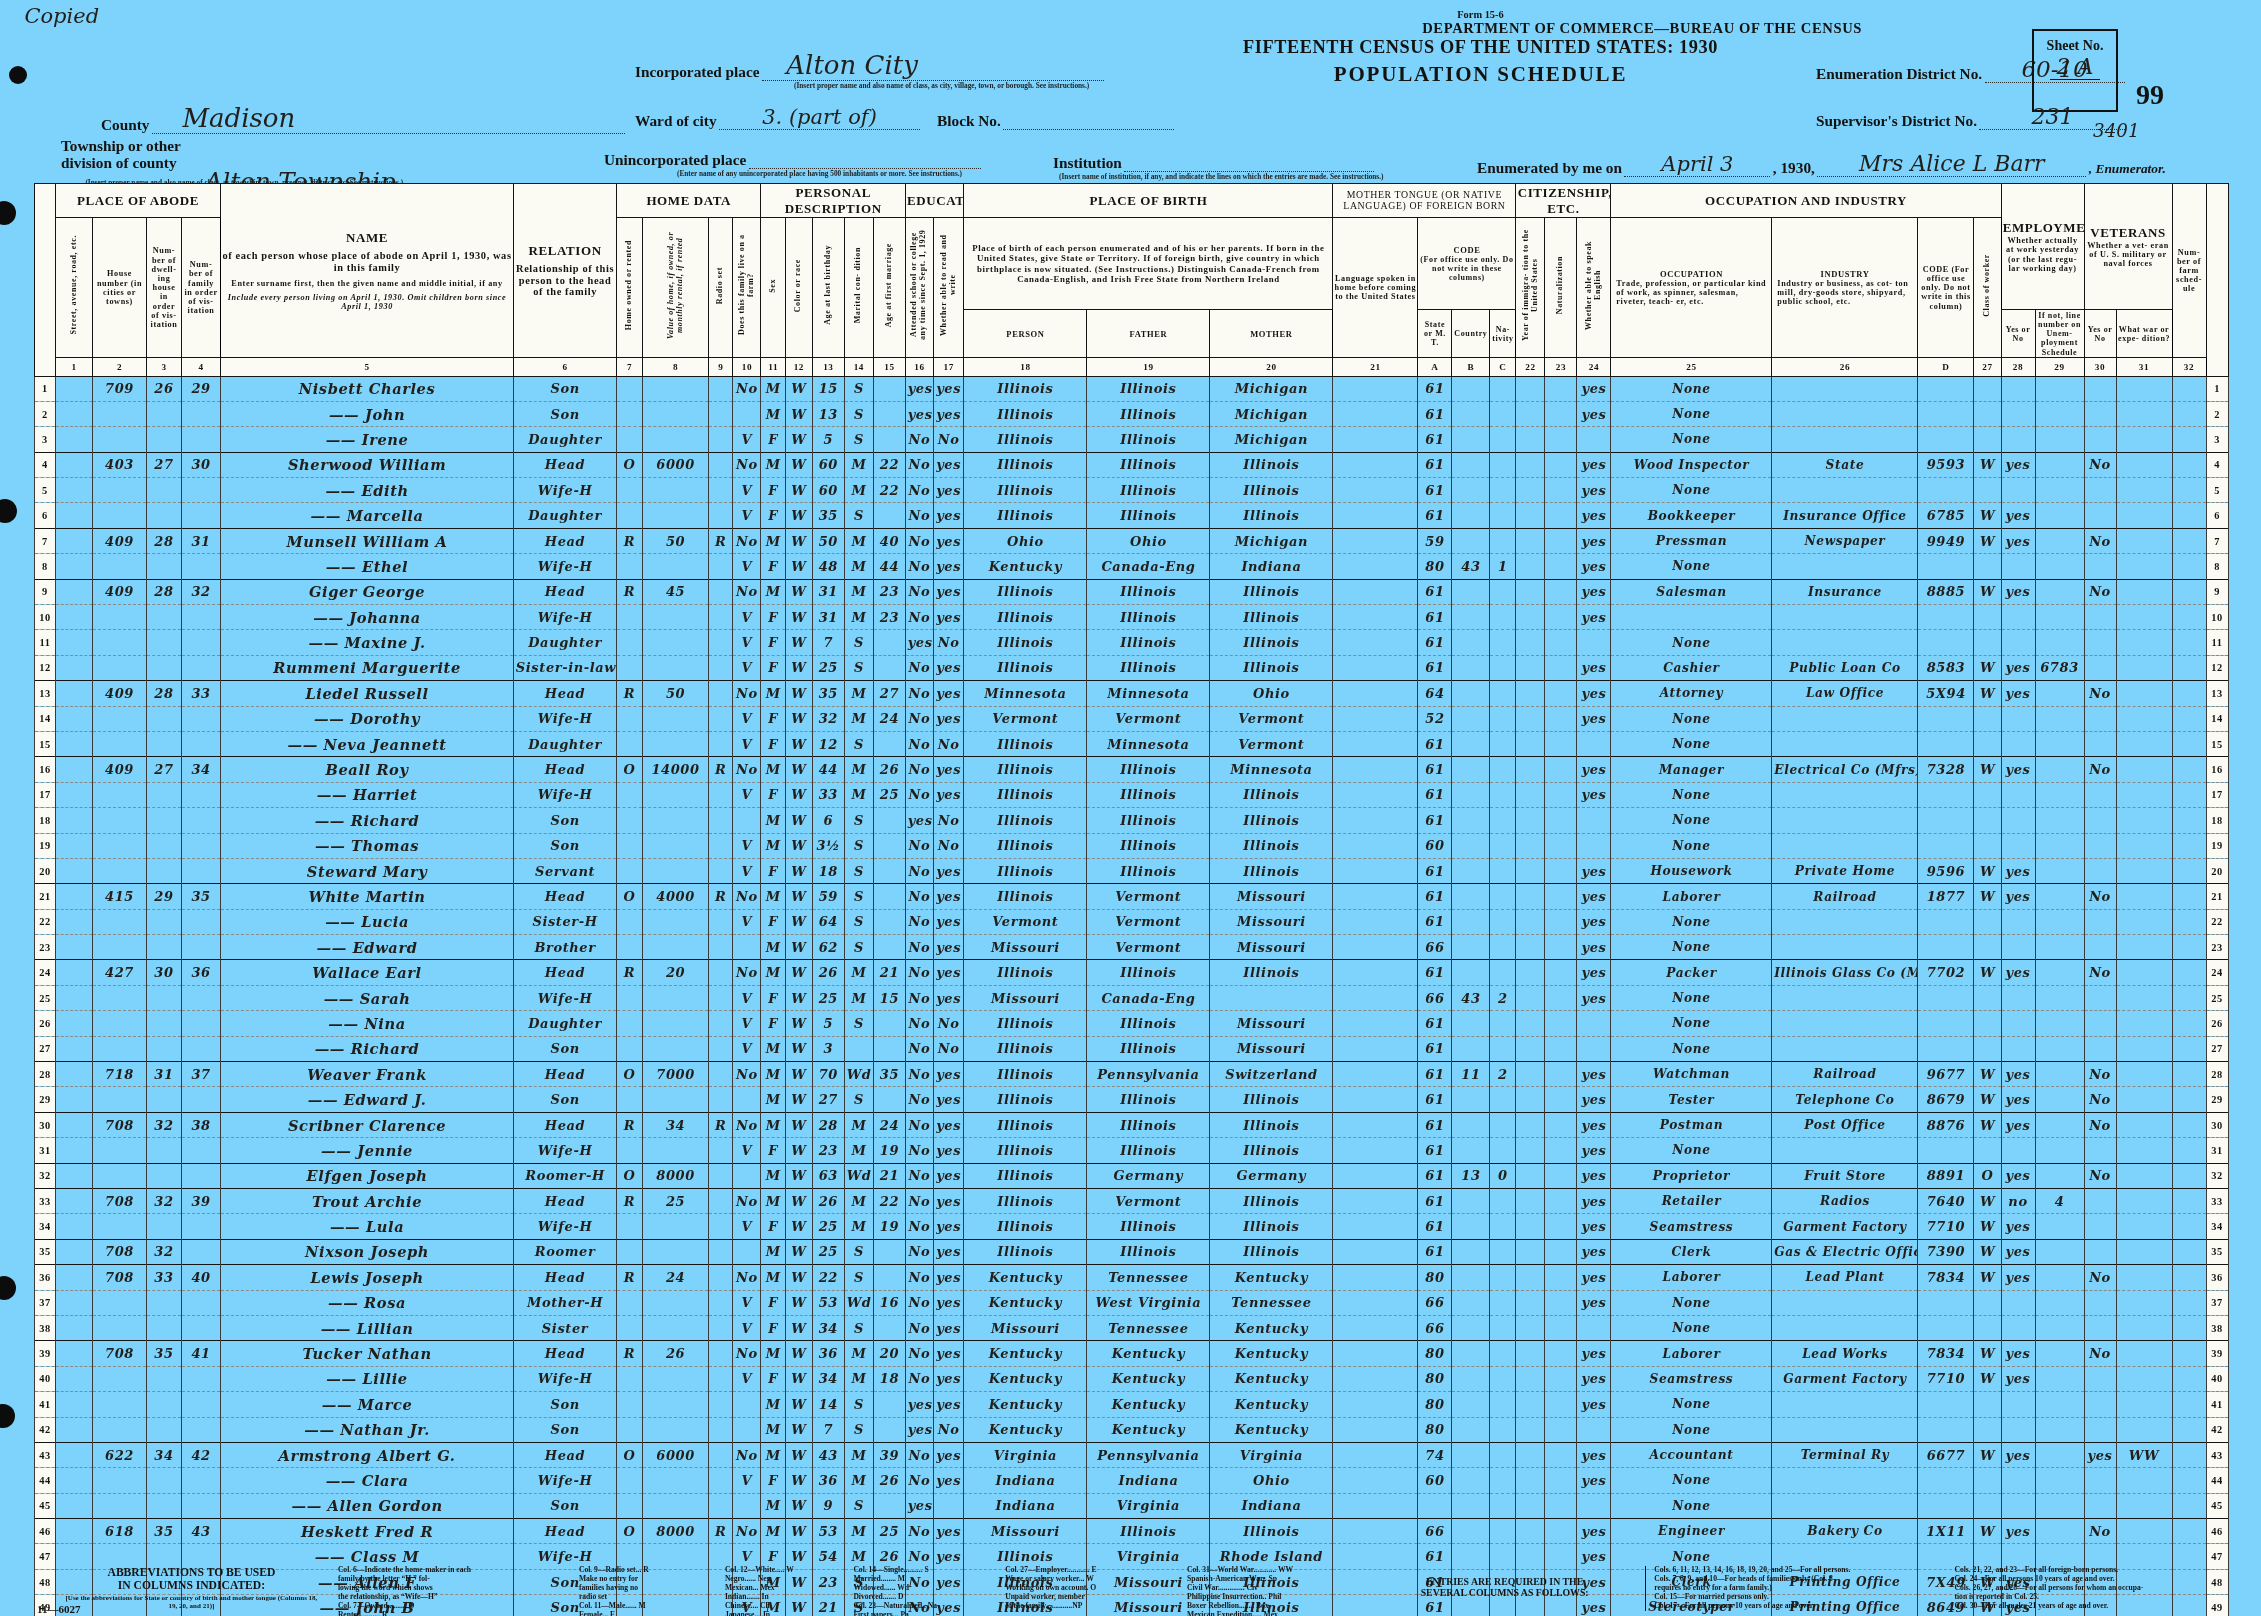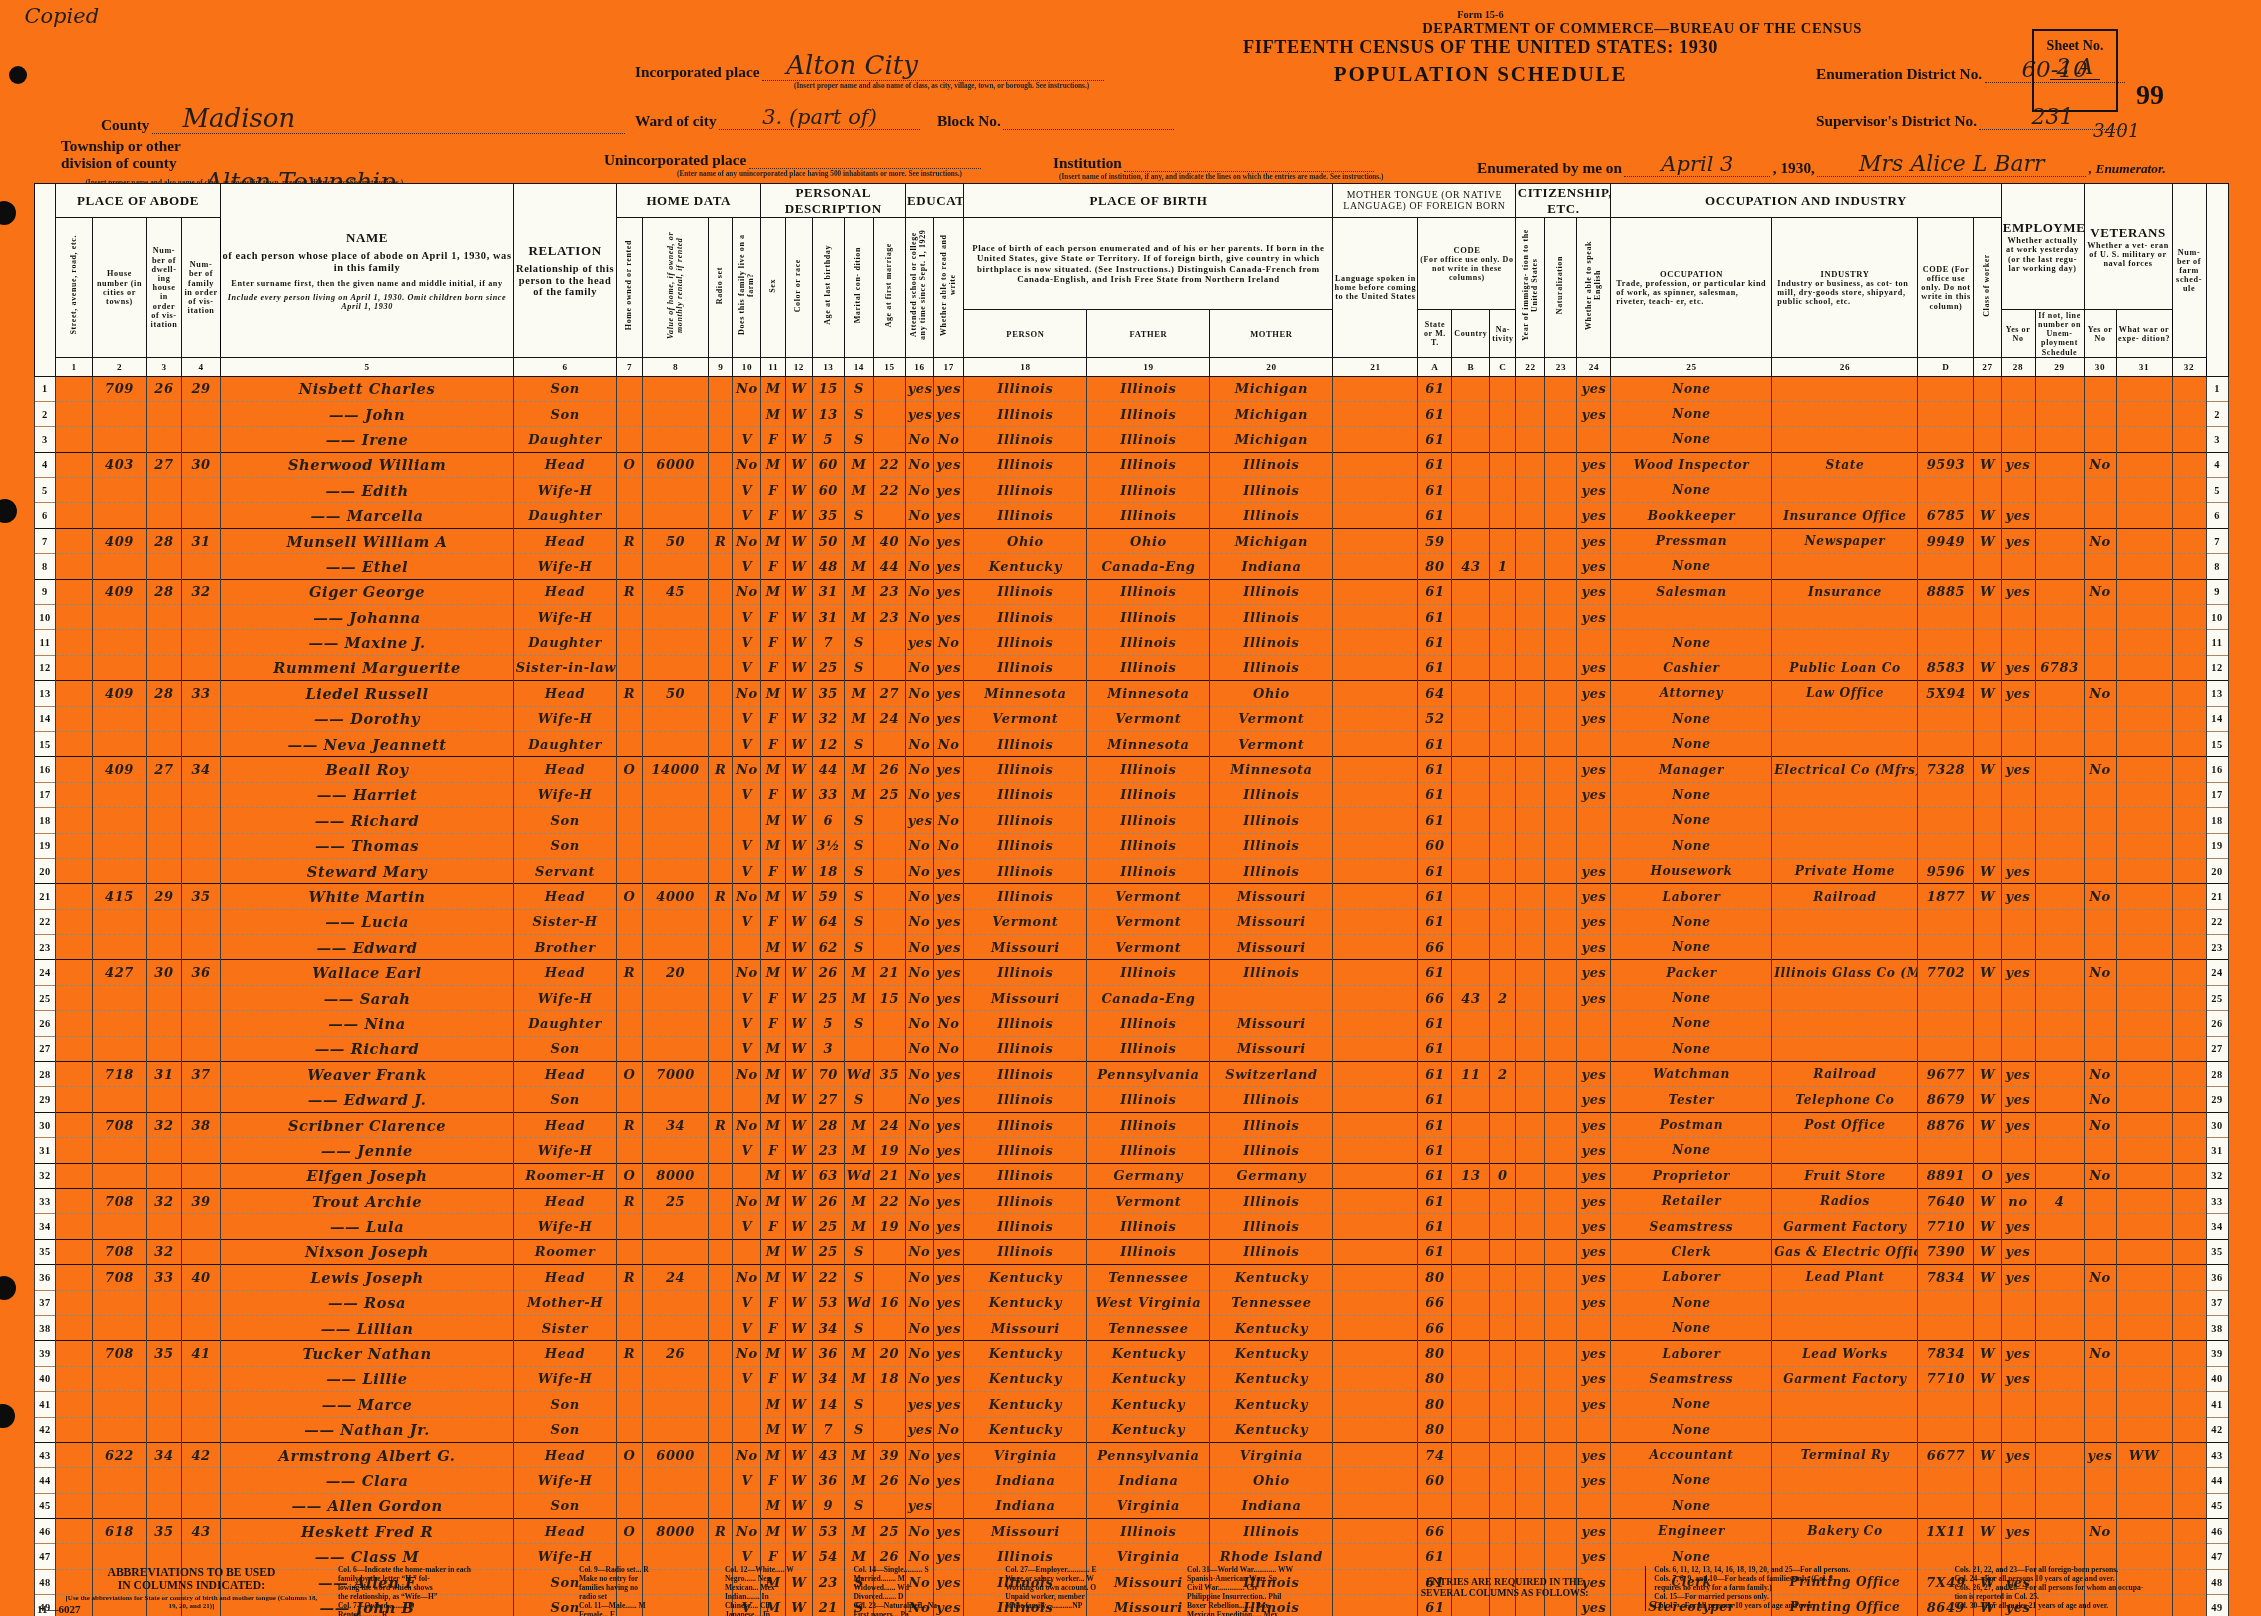--- a/index.html
+++ b/index.html
@@ -1,16 +1,16 @@
 <!DOCTYPE html>
 <html style="font-size:9.8px"><head>
 <meta charset="utf-8">
 <style>
   html,body{margin:0;padding:0;background:#9a9a94;}
-  .page{position:relative;width:2261px;height:1617px;background:#f97316;font-family:"Liberation Serif",serif;color:#151310;overflow:hidden;}
+  .page{position:relative;width:2261px;height:1617px;background:#7dd3fc;font-family:"Liberation Serif",serif;color:#151310;overflow:hidden;}
   .abs{position:absolute;}
   .hw{font-family:"DejaVu Serif",serif;font-style:italic;color:#221f1a;}
   .lbl{font-weight:bold;font-size:15.3px;white-space:nowrap;}
   .fine{font-size:7.3px;font-weight:bold;white-space:nowrap;color:#222;}
   .dotline{border-bottom:1.2px dotted #2a2a2a;display:inline-block;vertical-align:bottom;}
   .hole{position:absolute;background:#0c0c0c;border-radius:50%;}
   
   .formno{font-size:10.4px;font-weight:bold;}
   .dept{font-size:14.6px;font-weight:bold;letter-spacing:0.6px;text-align:right;}
   .census{font-size:18.3px;font-weight:bold;letter-spacing:0.6px;}

